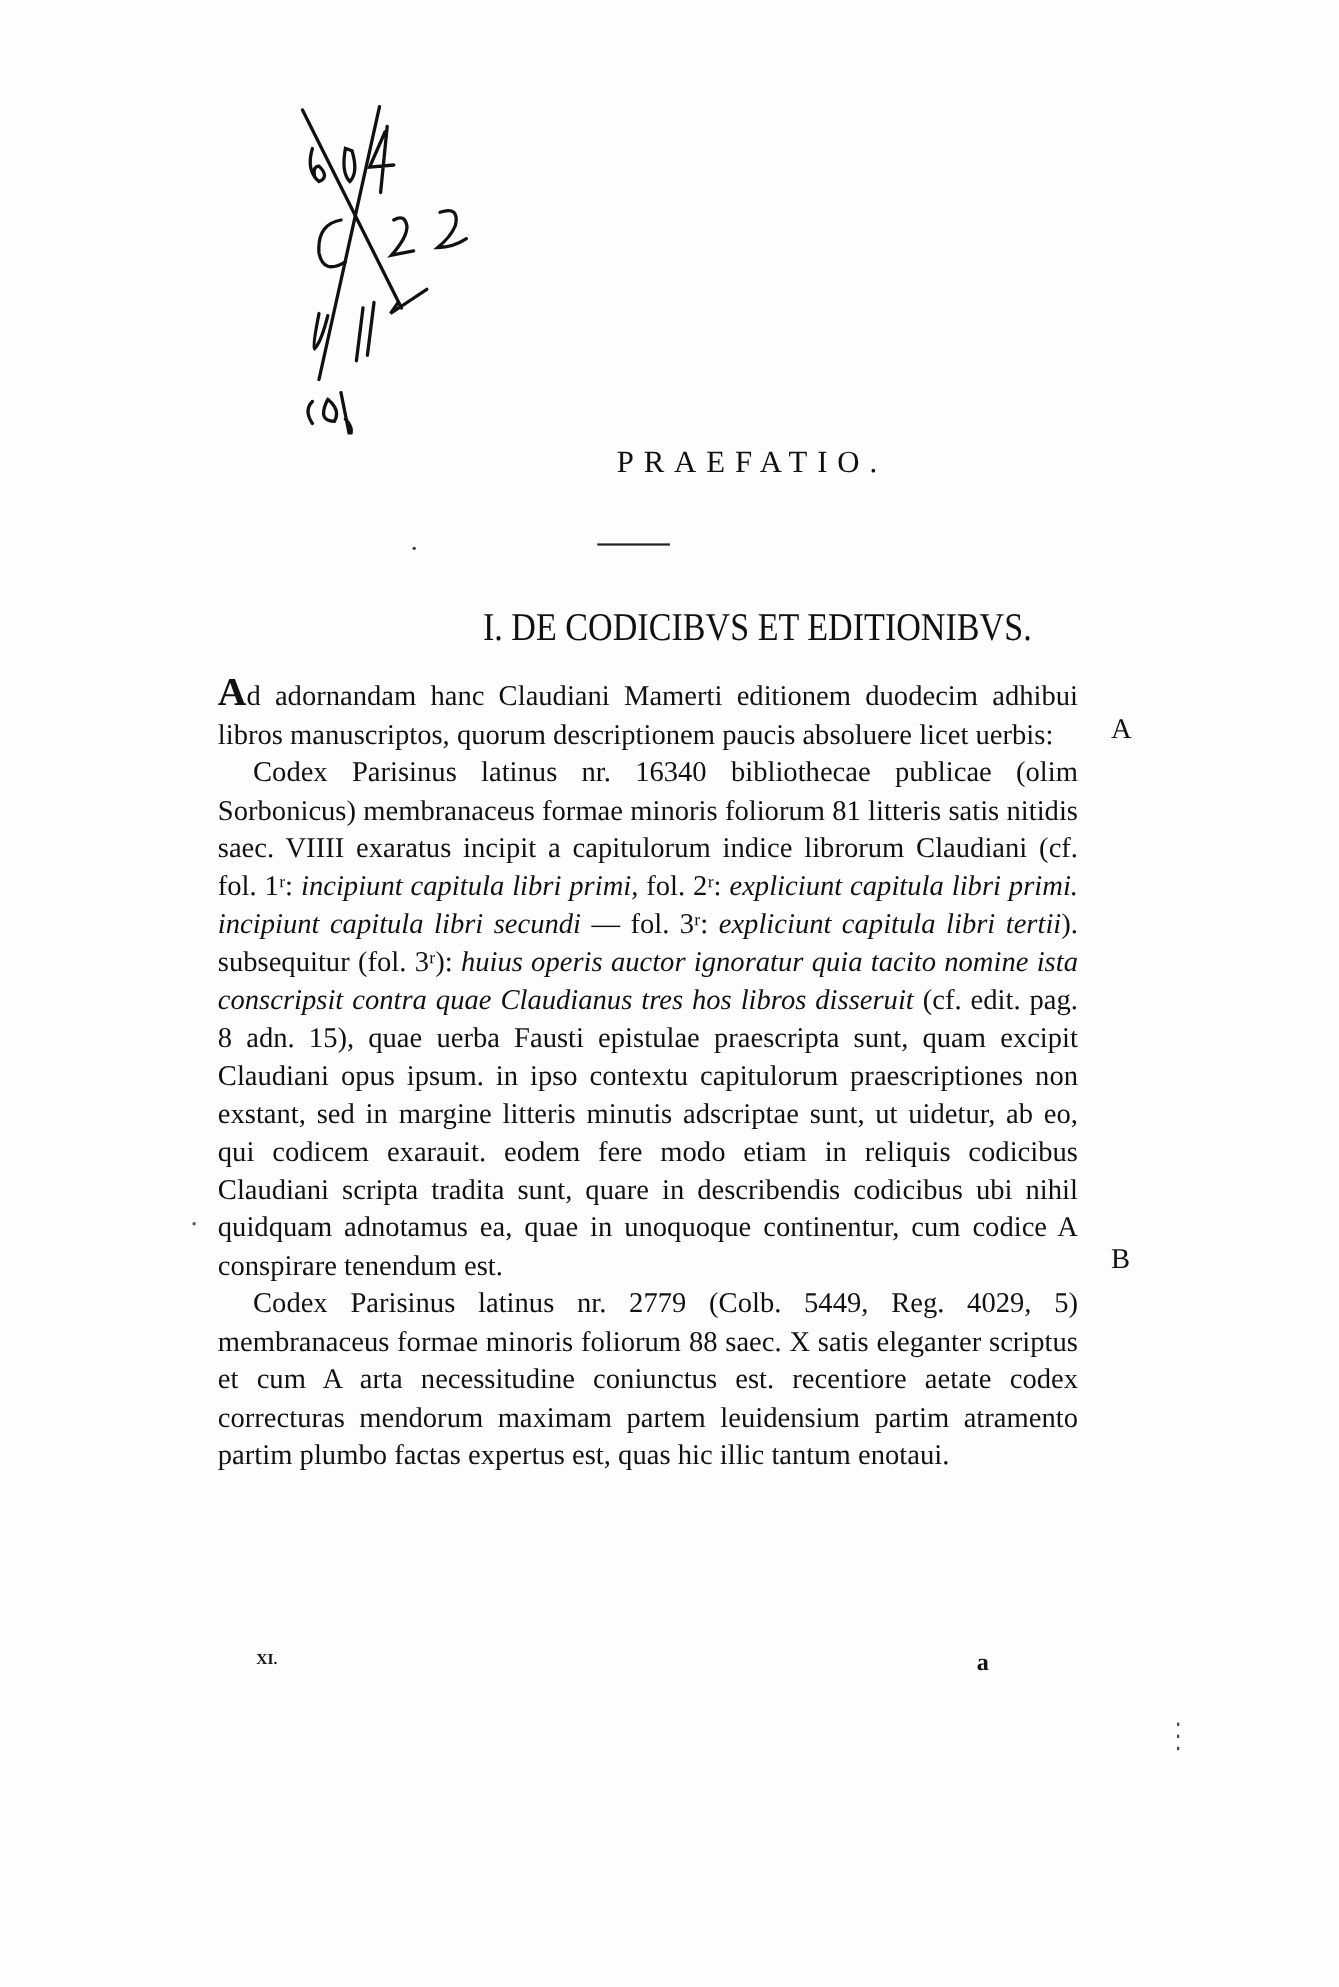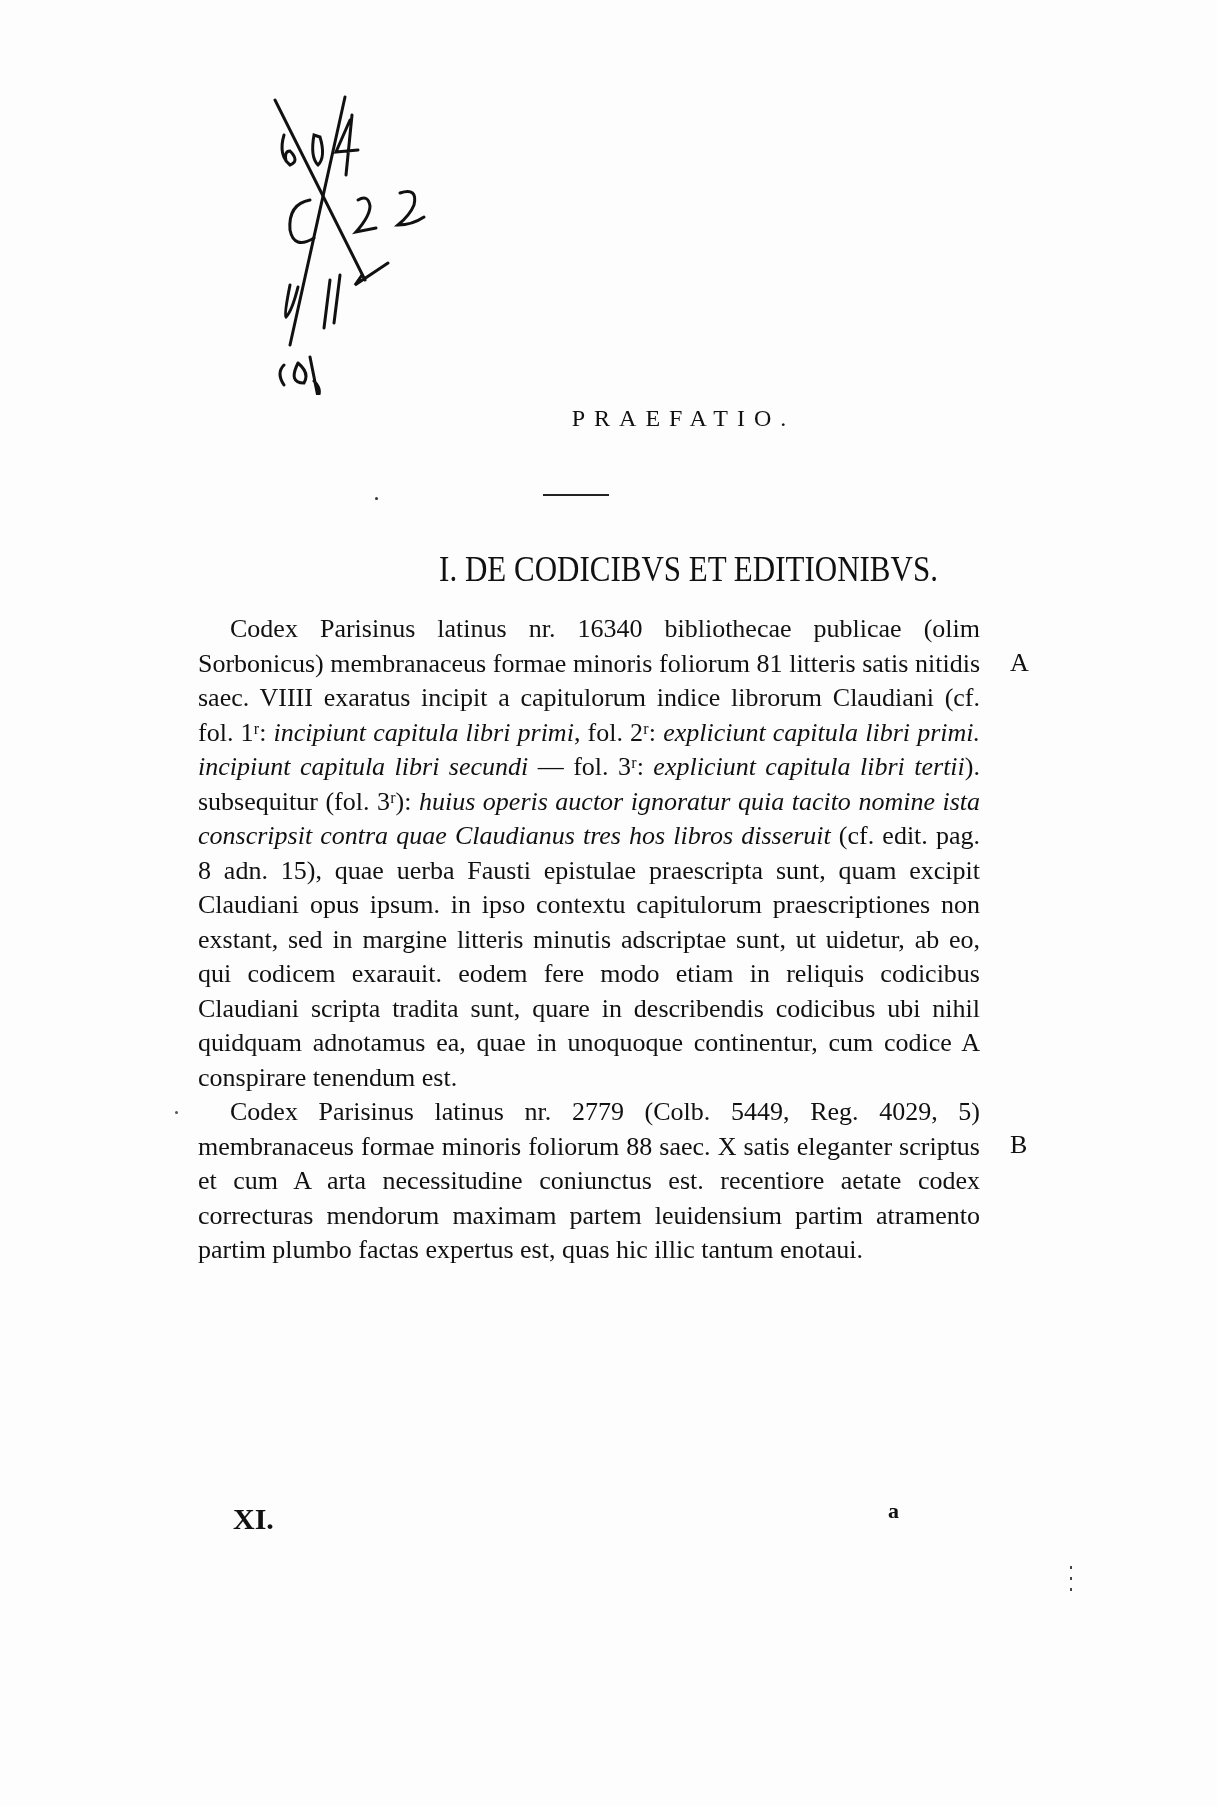--- a/index.html
+++ b/index.html
@@ -1,29 +1,29 @@
 <!DOCTYPE html>
 <html><head>
 <meta charset="utf-8">
 <style>
   html, body { margin: 0; padding: 0; background: #ffffff; }
   body { width: 1217px; height: 1806px; position: relative; overflow: hidden; font-family: "DejaVu Serif", "Liberation Serif", serif; color: #111; }
   .page { position: absolute; left: 0; top: 0; width: 1217px; height: 1806px; background: #fdfdfd; }
   .ms-notes { position: absolute; left: 270px; top: 95px; width: 200px; height: 300px; }
-  .title { position: absolute; left: 0; width: 1217px; top: 405px; text-align: center; font-family: "Liberation Serif", serif; font-size: 24px; letter-spacing: 9px; padding-left: 150px; box-sizing: border-box; }
+  .title { position: absolute; left: 0; width: 1217px; top: 405px; text-align: center; font-family: "Liberation Serif", serif; font-size: 28px; letter-spacing: 9px; padding-left: 150px; box-sizing: border-box; }
   .rule { position: absolute; left: 543px; top: 494px; width: 66px; height: 2px; background: #222; }
   .dot-mark { position: absolute; left: 375px; top: 497px; width: 3px; height: 3px; background: #333; border-radius: 50%; }
   .section-heading { position: absolute; left: 0; width: 1217px; top: 552px; text-align: center; font-family: "Liberation Serif", serif; font-size: 31px; padding-left: 160px; box-sizing: border-box; transform: scaleY(1.15); }
   .body-text { position: absolute; left: 198px; top: 612px; width: 782px; font-family: "Liberation Serif", serif; font-size: 26px; line-height: 34.5px; text-align: justify; }
   .body-text p { margin: 0; }
   .body-text p.indent { text-indent: 32px; }
   .body-text .dropcap { font-size: 36px; font-weight: bold; }
   .body-text em { font-style: italic; margin-top: 11px; }
   .siglum { position: absolute; font-family: "Liberation Serif", serif; font-size: 26px; }
-  .footer-sig { position: absolute; left: 233px; top: 1502px; font-family: "Liberation Serif", serif; font-size: 30px; font-weight: bold; }
+  .footer-sig { position: absolute; left: 233px; top: 1502px; font-family: "Liberation Serif", serif; font-size: 14px; font-weight: bold; }
   .footer-letter { position: absolute; left: 586px; top: 1498px; font-family: "Liberation Serif", serif; font-size: 22px; font-weight: bold; padding-left: 0; margin-left: 0; transform: translateX(0); }
   .specks { position: absolute; left: 1070px; top: 1560px; width: 4px; height: 80px; }
   .specks span { display: block; width: 2px; height: 3px; background: #444; margin: 6px 0 8px 0; }
   .edge-dot { position: absolute; left: 175px; top: 1111px; width: 3px; height: 3px; background: #555; border-radius: 50%; }
 </style>
 </head>
 <body>
 
 <div class="page">
 
@@ -44,20 +44,21 @@
     </g>
   </svg>
 
   <div class="title">PRAEFATIO.</div>
   <div class="dot-mark"></div>
   <div class="rule"></div>
 
   <div class="section-heading">I. DE CODICIBVS ET EDITIONIBVS.</div>
 
   <div class="body-text">
+    <p><span class="dropcap">A</span><span>d adornandam hanc Claudiani Mamerti editionem duodecim adhibui libros manuscriptos, quorum descriptionem paucis absoluere licet uerbis:</span></p>
     <p class="indent"><span>Codex Parisinus latinus nr. 16340 bibliothecae publicae (olim Sorbonicus) membranaceus formae minoris foliorum 81 litteris satis nitidis saec. VIIII exaratus incipit a capitulorum indice librorum Claudiani (cf. fol. 1ʳ: </span><em>incipiunt capitula libri primi</em><span>, fol. 2ʳ: </span><em>expliciunt capitula libri primi. incipiunt capitula libri secundi</em><span> — fol. 3ʳ: </span><em>expliciunt capitula libri tertii</em><span>). subsequitur (fol. 3ʳ): </span><em>huius operis auctor ignoratur quia tacito nomine ista conscripsit contra quae Claudianus tres hos libros disseruit</em><span> (cf. edit. pag. 8 adn. 15), quae uerba Fausti epistulae praescripta sunt, quam excipit Claudiani opus ipsum. in ipso contextu capitulorum praescriptiones non exstant, sed in margine litteris minutis adscriptae sunt, ut uidetur, ab eo, qui codicem exarauit. eodem fere modo etiam in reliquis codicibus Claudiani scripta tradita sunt, quare in describendis codicibus ubi nihil quidquam adnotamus ea, quae in unoquoque continentur, cum codice A conspirare tenendum est.</span></p>
     <p class="indent"><span>Codex Parisinus latinus nr. 2779 (Colb. 5449, Reg. 4029, 5) membranaceus formae minoris foliorum 88 saec. X satis eleganter scriptus et cum A arta necessitudine coniunctus est. recentiore aetate codex correcturas mendorum maximam partem leuidensium partim atramento partim plumbo factas expertus est, quas hic illic tantum enotaui.</span></p>
   </div>
 
   <div class="siglum" style="left:1010px; top:648px;">A</div>
   <div class="siglum" style="left:1010px; top:1130px;">B</div>
 
   <div class="edge-dot"></div>
 
   <div class="footer-sig">XI.</div>

